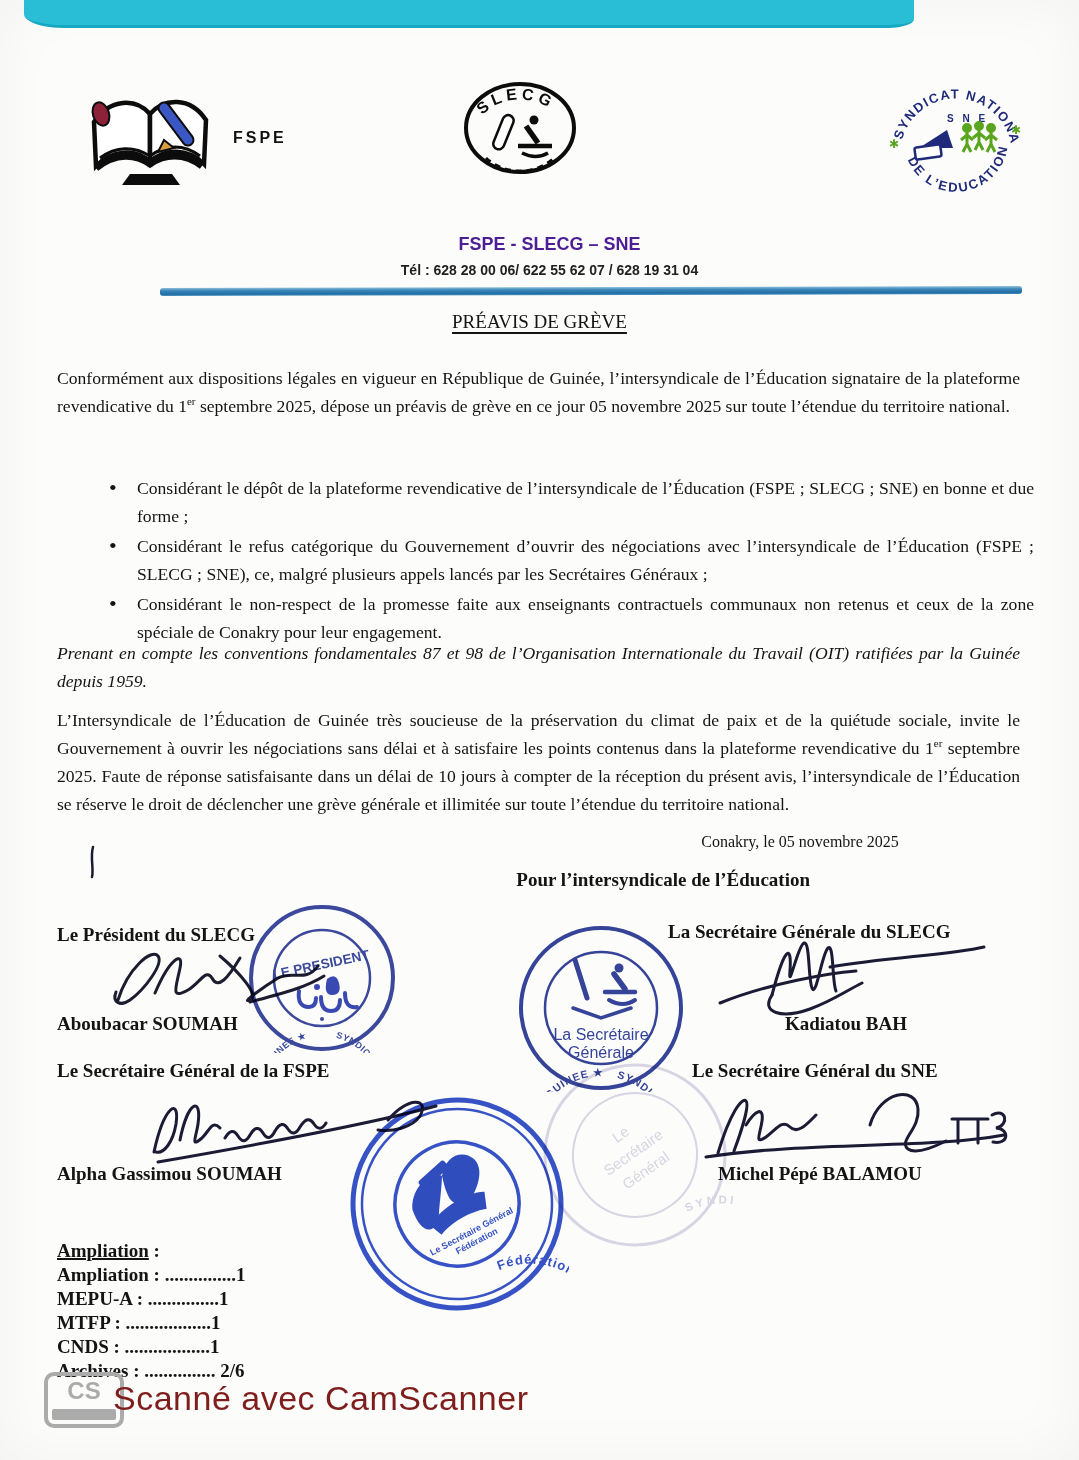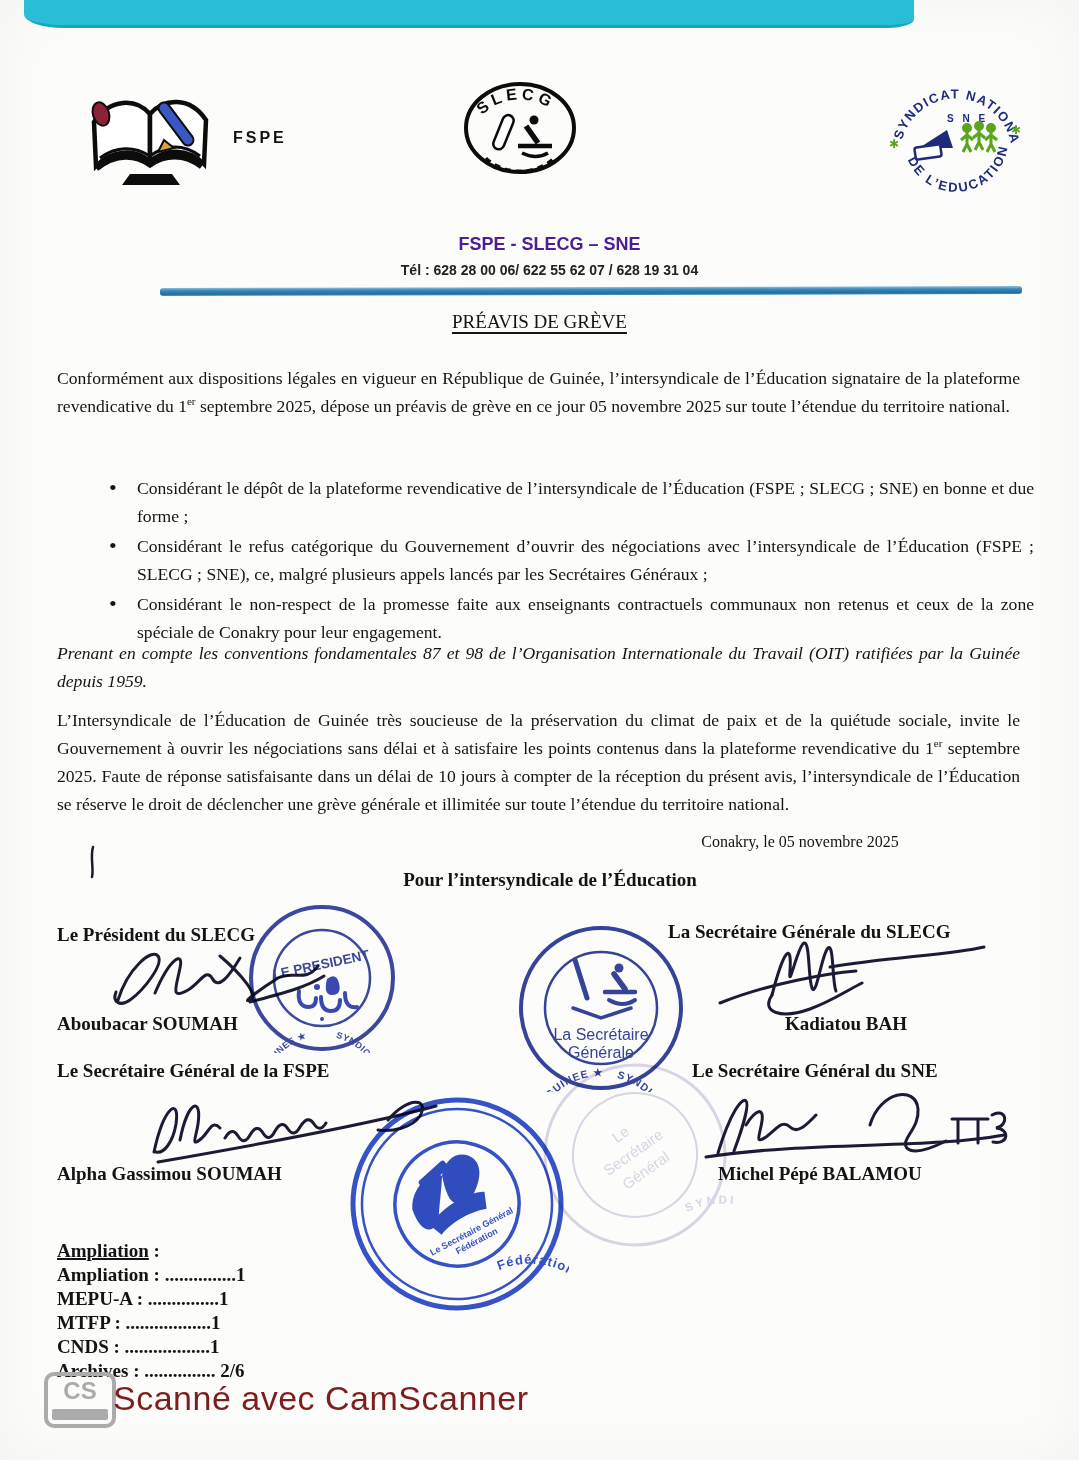--- a/index.html
+++ b/index.html
@@ -27,36 +27,36 @@
   .doc-title{left:60px;right:60px;top:311px;text-align:center;font-weight:normal;font-size:19px;}
   .doc-title span{text-decoration:underline;text-decoration-thickness:2px;text-underline-offset:4px;}
   .para{left:57px;width:963px;font-size:17.6px;line-height:28px;text-align:justify;}
   .p1{top:346px;} .p2{top:621px;font-style:italic;} .p3{top:688px;}
   sup{font-size:11px;vertical-align:super;line-height:0;}
   .bullets{left:95px;width:927px;top:463px;margin:12px;padding:0;list-style:none;}
   .bullets li{position:relative;padding-left:30px;font-size:17.6px;line-height:27.5px;
               text-align:justify;margin-bottom:3px;}
   .bullets li::before{content:"\2022";position:absolute;left:2px;top:-1px;font-size:22px;}
   .dateline{left:580px;width:440px;top:833px;text-align:center;font-size:16px;}
-  .pour-line{left:290px;width:520px;top:869px;text-align:center;font-weight:bold;font-size:19px;}
+  .pour-line{left:290px;width:520px;top:869px;text-align:right;font-weight:bold;font-size:19px;}
   
   .sig-label{font-weight:bold;font-size:19px;white-space:nowrap;}
   .t-pres{left:57px;top:924px;} .n-pres{left:57px;top:1013px;}
   .t-sgslecg{left:668px;top:921px;} .n-sgslecg{left:785px;top:1013px;}
   .t-fspe{left:57px;top:1060px;} .n-fspe{left:57px;top:1163px;}
   .t-sne{left:692px;top:1060px;} .n-sne{left:718px;top:1163px;}
   
   .stamp{mix-blend-mode:multiply;}
   svg text{font-family:"Liberation Sans",sans-serif;}
   
   .ampliation{left:57px;top:1238px;font-weight:bold;font-size:19px;line-height:23px;}
   .ampliation .head{text-decoration:underline;text-decoration-thickness:2px;}
   .ampliation div{margin-top:1px;}
   
-  .cs-icon{left:44px;top:1372px;width:72px;height:56px;border:4px solid #ababab;
+  .cs-icon{left:44px;top:1372px;width:80px;height:56px;border:4px solid #ababab;
            border-radius:10px;box-sizing:border-box;}
   .cs-icon .cs-txt{position:absolute;left:0;right:0;top:1px;text-align:center;
            font-family:"Liberation Sans",sans-serif;font-weight:bold;font-size:24px;color:#ababab;}
   .cs-icon .cs-bar{position:absolute;left:4px;right:4px;bottom:4px;height:11px;
            background:#ababab;border-radius:2px;}
   .wm-text{left:113px;top:1379px;font-family:"Liberation Sans",sans-serif;
            font-size:34px;color:#7f1d1d;letter-spacing:0.5px;}
   .pen-mark{left:88px;top:845px;}
 </style>
 </head>

